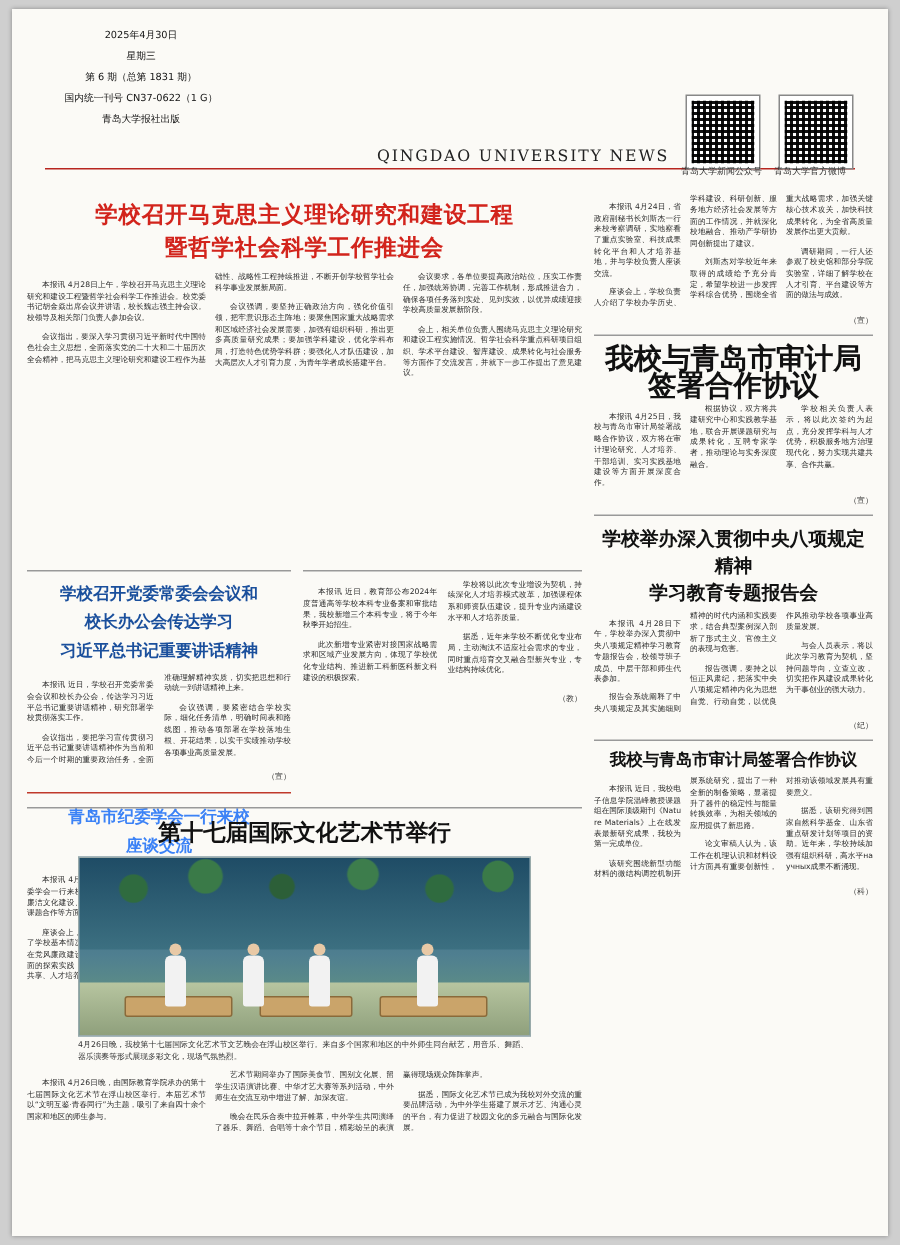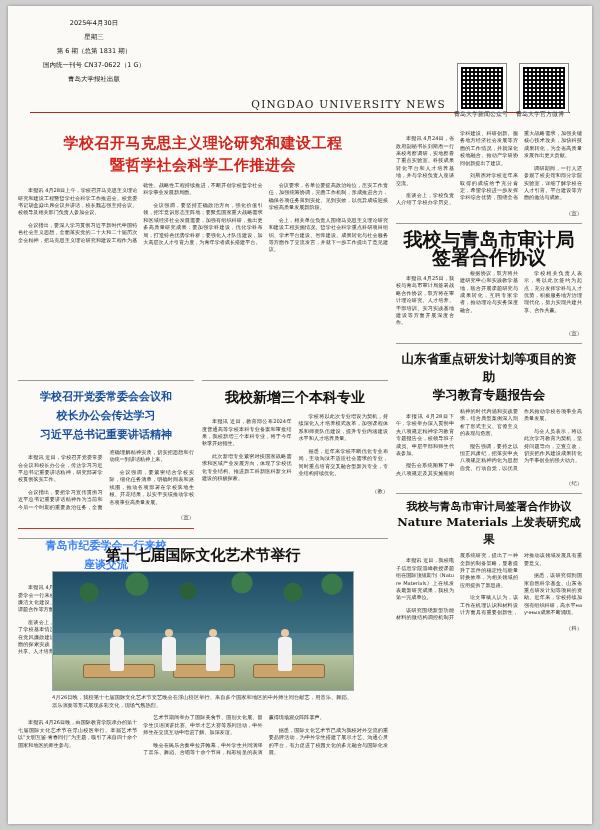--- a/index.html
+++ b/index.html
@@ -184,21 +184,20 @@
         <p class="lead">本报讯 4月25日下午，青岛市纪委学会一行来校座谈交流，双方围绕廉洁文化建设、纪检监察理论研究、课题合作等方面进行了深入交流。</p>
         <p class="lead">座谈会上，学校相关负责人介绍了学校基本情况、学科布局和近年来在党风廉政建设、廉洁文化育人等方面的探索实践，并就校地合作、资源共享、人才培养等议题提出了建议。</p>
         <p class="lead">与会人员一致认为，双方要充分发挥各自优势，建立常态化沟通协作机制，共同推动纪检监察理论研究和廉洁文化建设走深走实，努力形成一批有影响力的研究成果。</p>
         <p class="lead">双方还就下一步开展联合调研、举办学术论坛、共建实践基地等事宜达成初步共识。</p>
       </div>
       <div class="sig">（宣）</div>
     </div>
 
     <div class="colB" style="top:244px;">
       <div class="hr-thin"></div>
-      <div class="headline-mid">我校新增三个本科专业</div>
       <div class="txt cols2">
         <p class="lead">本报讯 近日，教育部公布2024年度普通高等学校本科专业备案和审批结果，我校新增三个本科专业，将于今年秋季开始招生。</p>
         <p class="lead">此次新增专业紧密对接国家战略需求和区域产业发展方向，体现了学校优化专业结构、推进新工科新医科新文科建设的积极探索。</p>
         <p class="lead">学校将以此次专业增设为契机，持续深化人才培养模式改革，加强课程体系和师资队伍建设，提升专业内涵建设水平和人才培养质量。</p>
         <p class="lead">据悉，近年来学校不断优化专业布局，主动淘汰不适应社会需求的专业，同时重点培育交叉融合型新兴专业，专业结构持续优化。</p>
       </div>
       <div class="sig">（教）</div>
     </div>
 
     <div style="position:absolute;left:0;top:402px;width:370px;">
@@ -254,34 +253,33 @@
       <div class="headline-black" style="font-size:19px;">我校与青岛市审计局签署合作协议</div>
       <div class="txt cols3">
         <p class="lead">本报讯 4月25日，我校与青岛市审计局签署战略合作协议，双方将在审计理论研究、人才培养、干部培训、实习实践基地建设等方面开展深度合作。</p>
         <p class="lead">根据协议，双方将共建研究中心和实践教学基地，联合开展课题研究与成果转化，互聘专家学者，推动理论与实务深度融合。</p>
         <p class="lead">学校相关负责人表示，将以此次签约为起点，充分发挥学科与人才优势，积极服务地方治理现代化，努力实现共建共享、合作共赢。</p>
       </div>
       <div class="sig">（宣）</div>
 
       <div class="hr-thin"></div>
 
-      <div class="headline-black" style="white-space:pre-line;font-size:12.5px;">山东省重点研发计划等项目的资助
+      <div class="headline-black" style="white-space:pre-line;font-size:12.5px;">学校举办深入贯彻中央八项规定精神
 学习教育专题报告会</div>
       <div class="txt cols3">
         <p class="lead">本报讯 4月28日下午，学校举办深入贯彻中央八项规定精神学习教育专题报告会，校领导班子成员、中层干部和师生代表参加。</p>
         <p class="lead">报告会系统阐释了中央八项规定及其实施细则精神的时代内涵和实践要求，结合典型案例深入剖析了形式主义、官僚主义的表现与危害。</p>
         <p class="lead">报告强调，要持之以恒正风肃纪，把落实中央八项规定精神内化为思想自觉、行动自觉，以优良作风推动学校各项事业高质量发展。</p>
         <p class="lead">与会人员表示，将以此次学习教育为契机，坚持问题导向，立查立改，切实把作风建设成果转化为干事创业的强大动力。</p>
       </div>
       <div class="sig">（纪）</div>
 
       <div class="hr-thin"></div>
 
       <div class="tiny-title" style="font-size:11px;">我校与青岛市审计局签署合作协议</div>
-      <div class="nm-title">Nature Materials 上发表研究成果</div>
       <div class="txt cols3" style="margin-top:4px;">
         <p class="lead">本报讯 近日，我校电子信息学院温峰教授课题组在国际顶级期刊《Nature Materials》上在线发表最新研究成果，我校为第一完成单位。</p>
         <p class="lead">该研究围绕新型功能材料的微结构调控机制开展系统研究，提出了一种全新的制备策略，显著提升了器件的稳定性与能量转换效率，为相关领域的应用提供了新思路。</p>
         <p class="lead">论文审稿人认为，该工作在机理认识和材料设计方面具有重要创新性，对推动该领域发展具有重要意义。</p>
         <p class="lead">据悉，该研究得到国家自然科学基金、山东省重点研发计划等项目的资助。近年来，学校持续加强有组织科研，高水平научных成果不断涌现。</p>
       </div>
       <div class="sig">（科）</div>
     </div>
 
   </div>

